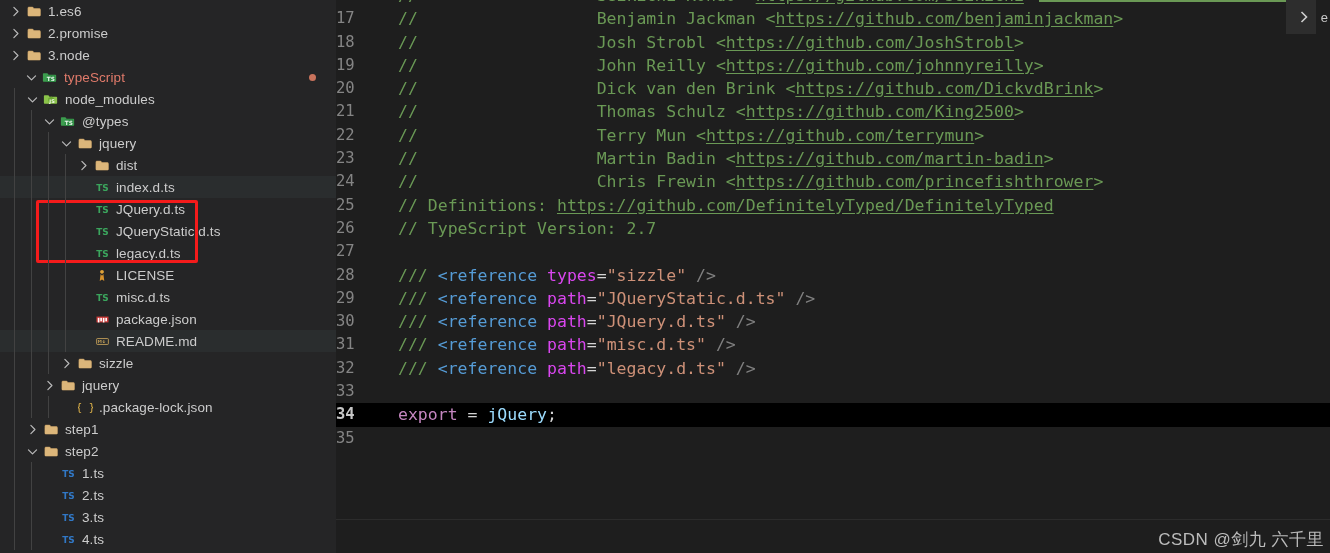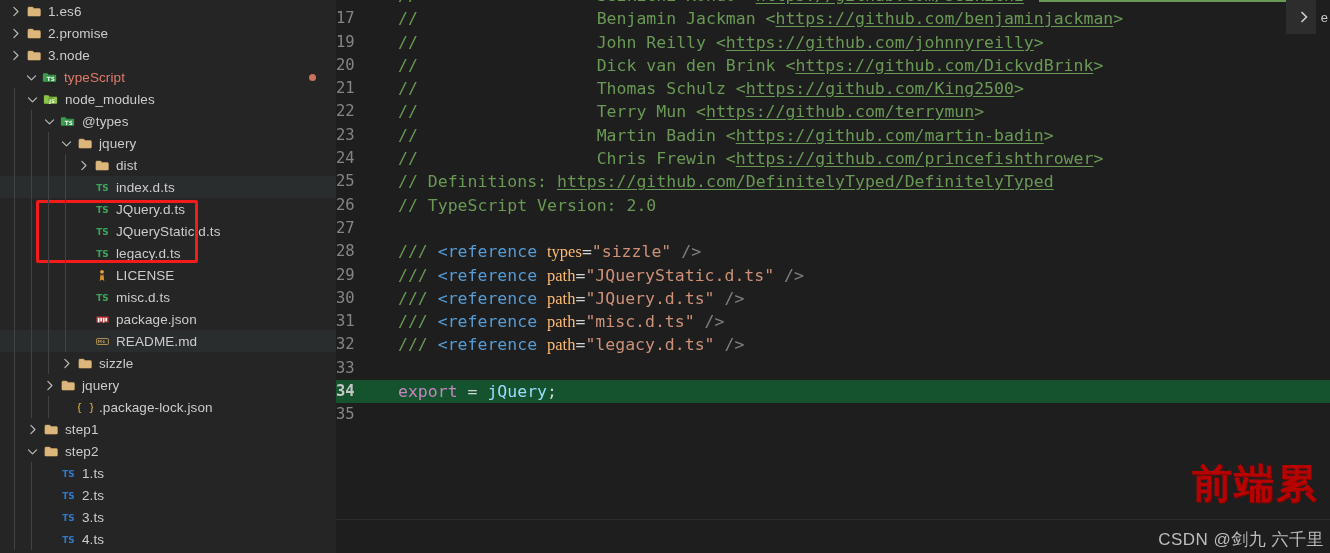--- a/index.html
+++ b/index.html
@@ -80,35 +80,35 @@
     width: 100%;
   }
   .cline {
     height: 23.3px;
     line-height: 23.3px;
     font-size: 16.5px;
     display: flex;
     white-space: pre;
     position: relative;
   }
-  .cline.active { background: #14532d; }
+  .cline.active { background: #000000; }
   .lnum {
     width: 62px; flex: 0 0 62px;
     padding-right: 22px;
     color: #858585;
     font-size: 15.5px;
   }
   .cline.active .lnum { color: #c6c6c6; font-weight: bold; }
   .ctext { flex: 1 1 auto; color: #d4d4d4; }
 
   .c-comment  { color: #6a9955; }
   .c-green    { color: #6a9955; }
   .c-link     { color: #6a9955; text-decoration: underline; text-underline-offset: 2px; }
   .c-tag      { color: #569cd6; }
-  .c-attr     { color: #fdba74; font-family: Liberation Serif, serif; }
+  .c-attr     { color: #d946ef; }
   .c-str      { color: #ce9178; }
   .c-punct    { color: #808080; }
   .c-eq       { color: #d4d4d4; }
   .c-kw       { color: #c586c0; }
   .c-ident    { color: #9cdcfe; }
 
   
   #line15-stub {
     position: absolute;
     left: 703px; top: 0px;
@@ -485,28 +485,29 @@
       <div class="iguide" style="left: 48px; top: 132px; height: 242px;"></div>
       <div class="iguide" style="left: 48px; top: 396px; height: 22px;"></div>
       <div class="iguide" style="left: 65px; top: 154px; height: 198px;"></div>
     </div>
 
   <div id="editor">
     <div id="line15-stub"></div>
     <div id="code-lines">
         <div class="cline"><span class="lnum">16</span><span class="ctext"><span class="c-comment">//                  </span><span class="c-comment">Seikichi Kondo &lt;</span><span class="c-link">https://github.com/seikichi</span><span class="c-comment">&gt;</span></span></div>
         <div class="cline"><span class="lnum">17</span><span class="ctext"><span class="c-comment">//                  </span><span class="c-comment">Benjamin Jackman &lt;</span><span class="c-link">https://github.com/benjaminjackman</span><span class="c-comment">&gt;</span></span></div>
+        <div class="cline"><span class="lnum">18</span><span class="ctext"><span class="c-comment">//                  </span><span class="c-comment">Josh Strobl &lt;</span><span class="c-link">https://github.com/JoshStrobl</span><span class="c-comment">&gt;</span></span></div>
         <div class="cline"><span class="lnum">19</span><span class="ctext"><span class="c-comment">//                  </span><span class="c-comment">John Reilly &lt;</span><span class="c-link">https://github.com/johnnyreilly</span><span class="c-comment">&gt;</span></span></div>
         <div class="cline"><span class="lnum">20</span><span class="ctext"><span class="c-comment">//                  </span><span class="c-comment">Dick van den Brink &lt;</span><span class="c-link">https://github.com/DickvdBrink</span><span class="c-comment">&gt;</span></span></div>
         <div class="cline"><span class="lnum">21</span><span class="ctext"><span class="c-comment">//                  </span><span class="c-comment">Thomas Schulz &lt;</span><span class="c-link">https://github.com/King2500</span><span class="c-comment">&gt;</span></span></div>
         <div class="cline"><span class="lnum">22</span><span class="ctext"><span class="c-comment">//                  </span><span class="c-comment">Terry Mun &lt;</span><span class="c-link">https://github.com/terrymun</span><span class="c-comment">&gt;</span></span></div>
         <div class="cline"><span class="lnum">23</span><span class="ctext"><span class="c-comment">//                  </span><span class="c-comment">Martin Badin &lt;</span><span class="c-link">https://github.com/martin-badin</span><span class="c-comment">&gt;</span></span></div>
         <div class="cline"><span class="lnum">24</span><span class="ctext"><span class="c-comment">//                  </span><span class="c-comment">Chris Frewin &lt;</span><span class="c-link">https://github.com/princefishthrower</span><span class="c-comment">&gt;</span></span></div>
         <div class="cline"><span class="lnum">25</span><span class="ctext"><span class="c-comment">// Definitions: </span><span class="c-link">https://github.com/DefinitelyTyped/DefinitelyTyped</span></span></div>
-        <div class="cline"><span class="lnum">26</span><span class="ctext"><span class="c-comment">// TypeScript Version: 2.0</span></span></div>
+        <div class="cline"><span class="lnum">26</span><span class="ctext"><span class="c-comment">// TypeScript Version: 2.7</span></span></div>
         <div class="cline"><span class="lnum">27</span><span class="ctext"></span></div>
         <div class="cline"><span class="lnum">28</span><span class="ctext"><span class="c-green">/// </span><span class="c-tag">&lt;reference</span><span class="c-eq"> </span><span class="c-attr">types</span><span class="c-eq">=</span><span class="c-str">"sizzle"</span><span class="c-eq"> </span><span class="c-punct">/&gt;</span></span></div>
         <div class="cline"><span class="lnum">29</span><span class="ctext"><span class="c-green">/// </span><span class="c-tag">&lt;reference</span><span class="c-eq"> </span><span class="c-attr">path</span><span class="c-eq">=</span><span class="c-str">"JQueryStatic.d.ts"</span><span class="c-eq"> </span><span class="c-punct">/&gt;</span></span></div>
         <div class="cline"><span class="lnum">30</span><span class="ctext"><span class="c-green">/// </span><span class="c-tag">&lt;reference</span><span class="c-eq"> </span><span class="c-attr">path</span><span class="c-eq">=</span><span class="c-str">"JQuery.d.ts"</span><span class="c-eq"> </span><span class="c-punct">/&gt;</span></span></div>
         <div class="cline"><span class="lnum">31</span><span class="ctext"><span class="c-green">/// </span><span class="c-tag">&lt;reference</span><span class="c-eq"> </span><span class="c-attr">path</span><span class="c-eq">=</span><span class="c-str">"misc.d.ts"</span><span class="c-eq"> </span><span class="c-punct">/&gt;</span></span></div>
         <div class="cline"><span class="lnum">32</span><span class="ctext"><span class="c-green">/// </span><span class="c-tag">&lt;reference</span><span class="c-eq"> </span><span class="c-attr">path</span><span class="c-eq">=</span><span class="c-str">"legacy.d.ts"</span><span class="c-eq"> </span><span class="c-punct">/&gt;</span></span></div>
         <div class="cline"><span class="lnum">33</span><span class="ctext"></span></div>
         <div class="cline active"><span class="lnum">34</span><span class="ctext"><span class="c-kw">export</span><span class="c-eq"> = </span><span class="c-ident">jQuery</span><span class="c-eq">;</span></span></div>
         <div class="cline"><span class="lnum">35</span><span class="ctext"></span></div>
       </div>
@@ -515,18 +516,17 @@
     <div id="topright">
       <span class="chev">
         <svg width="12" height="14" viewBox="0 0 12 14" aria-hidden="true">
           <path d="M3.5 2 L8.5 7 L3.5 12" fill="none" stroke="currentColor" stroke-width="1.6"></path>
         </svg>
       </span>
       <span class="tabstub">e</span>
     </div>
 
     <div id="wm">
-      <span class="stamp">前端累</span>
       <span class="credit">CSDN @剑九 六千里</span>
     </div>
   </div>
 
 </div>
 
 </body></html>

